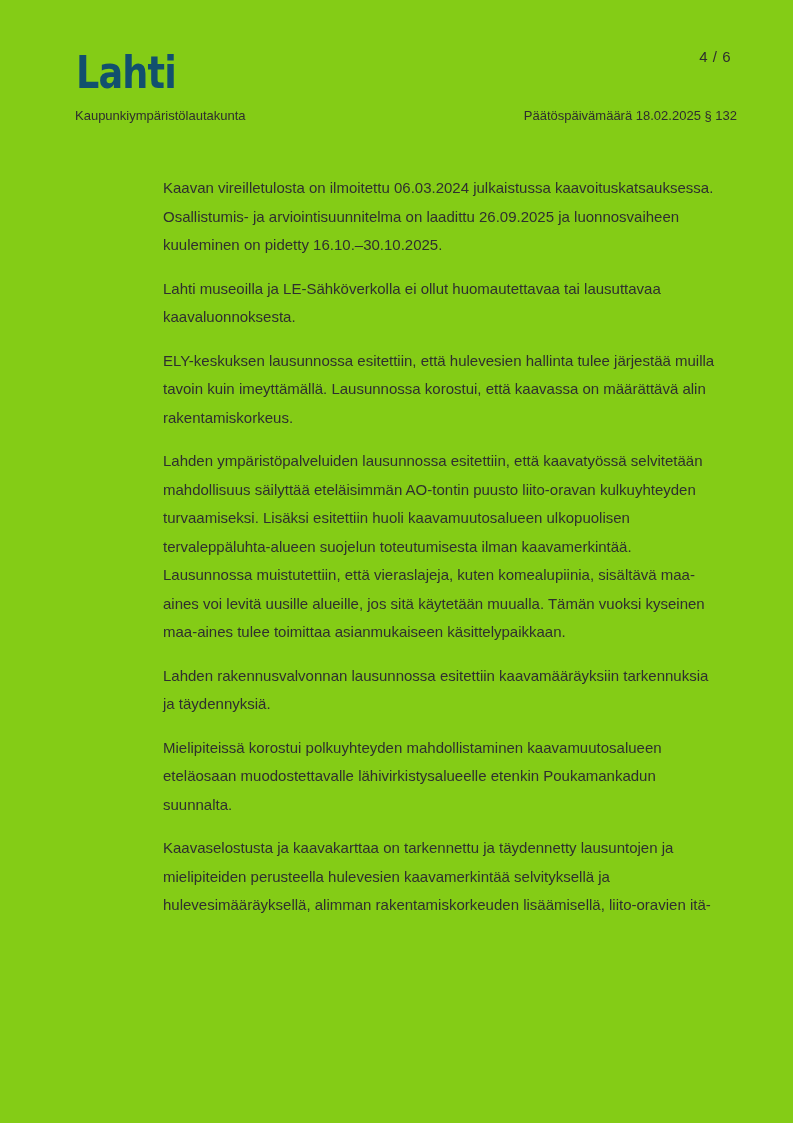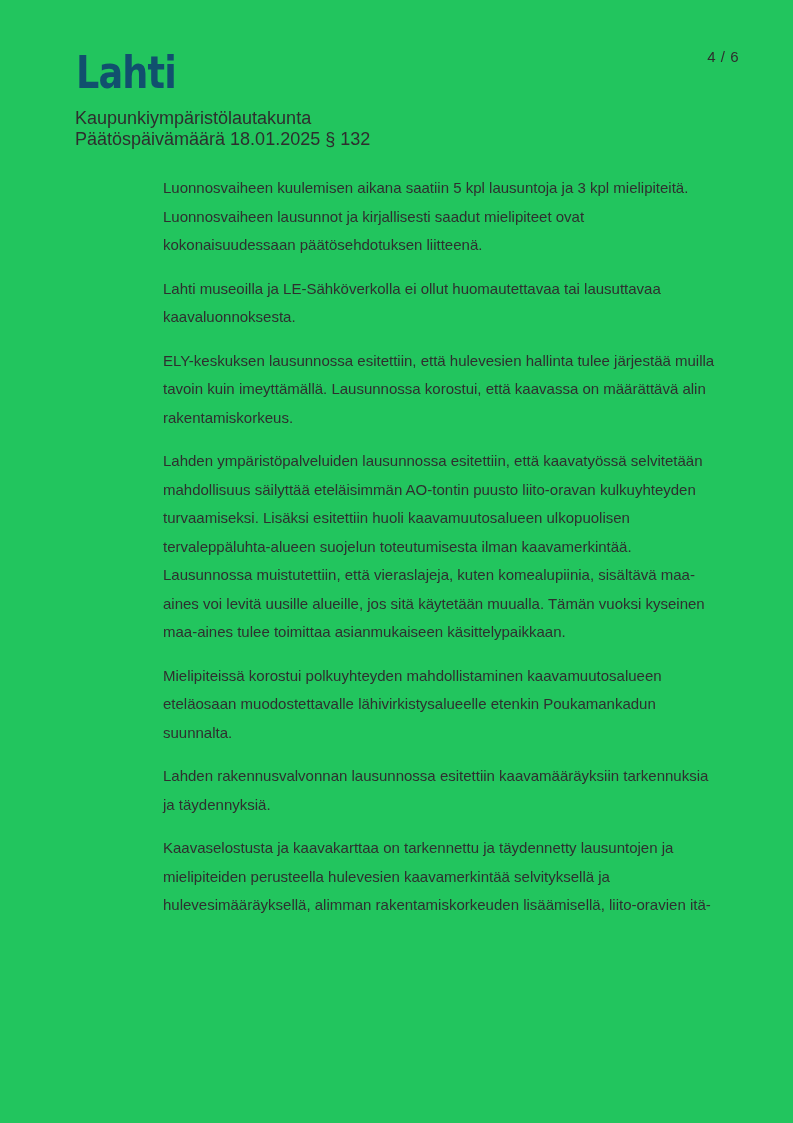--- a/index.html
+++ b/index.html
@@ -4,56 +4,55 @@
 <style>
   html, body {
     margin: 0;
     padding: 0;
     background: #ffffff;
   }
   .page {
     position: relative;
     width: 793px;
     height: 1123px;
-    background: #22c55e;
+    background: #84cc16;
     font-family: "Liberation Sans", sans-serif;
     color: #303030;
     overflow: hidden;
   }
   .logo {
     position: absolute;
     left: 76px;
     top: 44px;
     width: 110px;
     height: 52px;
   }
   .logo svg text {
     font-family: "DejaVu Sans", sans-serif;
     font-weight: 700;
     font-size: 44px;
     letter-spacing: -1px;
   }
   .page-number {
     position: absolute;
     top: 48px;
-    right: 54px;
+    right: 62px;
     font-size: 15px;
     color: #2e2e2e;
     letter-spacing: 0.5px;
   }
   .header-row {
     position: absolute;
     top: 108px;
     left: 75px;
     right: 56px;
     display: flex;
     justify-content: space-between;
-    font-size: 18px;
+    font-size: 13px;
     color: #2e2e2e;
-    flex-direction: column;
   }
   .content {
     position: absolute;
     top: 174px;
     left: 163px;
     width: 556px;
     font-size: 15px;
     line-height: 28.5px;
     color: #2f2f2f;
   }
@@ -70,27 +69,27 @@
   <div class="logo">
     <svg width="110" height="52" viewBox="0 0 110 52">
       <text x="0" y="44" textLength="100" lengthAdjust="spacingAndGlyphs" fill="#11506e">Lahti</text>
     </svg>
   </div>
 
   <div class="page-number">4 / 6</div>
 
   <div class="header-row">
     <span>Kaupunkiympäristölautakunta</span>
-    <span>Päätöspäivämäärä 18.01.2025 § 132</span>
+    <span>Päätöspäivämäärä 18.02.2025 § 132</span>
   </div>
 
   <div class="content">
-    <p>Luonnosvaiheen kuulemisen aikana saatiin 5 kpl lausuntoja ja 3 kpl mielipiteitä. Luonnosvaiheen lausunnot ja kirjallisesti saadut mielipiteet ovat kokonaisuudessaan päätösehdotuksen liitteenä.</p>
+    <p>Kaavan vireilletulosta on ilmoitettu 06.03.2024 julkaistussa kaavoituskatsauksessa. Osallistumis- ja arviointisuunnitelma on laadittu 26.09.2025 ja luonnosvaiheen kuuleminen on pidetty 16.10.–30.10.2025.</p>
     <p>Lahti museoilla ja LE-Sähköverkolla ei ollut huomautettavaa tai lausuttavaa kaavaluonnoksesta.</p>
     <p>ELY-keskuksen lausunnossa esitettiin, että hulevesien hallinta tulee järjestää muilla tavoin kuin imeyttämällä. Lausunnossa korostui, että kaavassa on määrättävä alin rakentamiskorkeus.</p>
     <p>Lahden ympäristöpalveluiden lausunnossa esitettiin, että kaavatyössä selvitetään mahdollisuus säilyttää eteläisimmän AO-tontin puusto liito-oravan kulkuyhteyden turvaamiseksi. Lisäksi esitettiin huoli kaavamuutosalueen ulkopuolisen tervaleppäluhta-alueen suojelun toteutumisesta ilman kaavamerkintää. Lausunnossa muistutettiin, että vieraslajeja, kuten komealupiinia, sisältävä maa-aines voi levitä uusille alueille, jos sitä käytetään muualla. Tämän vuoksi kyseinen maa-aines tulee toimittaa asianmukaiseen käsittelypaikkaan.</p>
+    <p>Lahden rakennusvalvonnan lausunnossa esitettiin kaavamääräyksiin tarkennuksia ja täydennyksiä.</p>
     <p>Mielipiteissä korostui polkuyhteyden mahdollistaminen kaavamuutosalueen eteläosaan muodostettavalle lähivirkistysalueelle etenkin Poukamankadun suunnalta.</p>
-    <p>Lahden rakennusvalvonnan lausunnossa esitettiin kaavamääräyksiin tarkennuksia ja täydennyksiä.</p>
     <p>Kaavaselostusta ja kaavakarttaa on tarkennettu ja täydennetty lausuntojen ja mielipiteiden perusteella hulevesien kaavamerkintää selvityksellä ja hulevesimääräyksellä, alimman rakentamiskorkeuden lisäämisellä, liito-oravien itä-</p>
     <p></p>
   </div>
 
 </div>
 
 </body></html>

